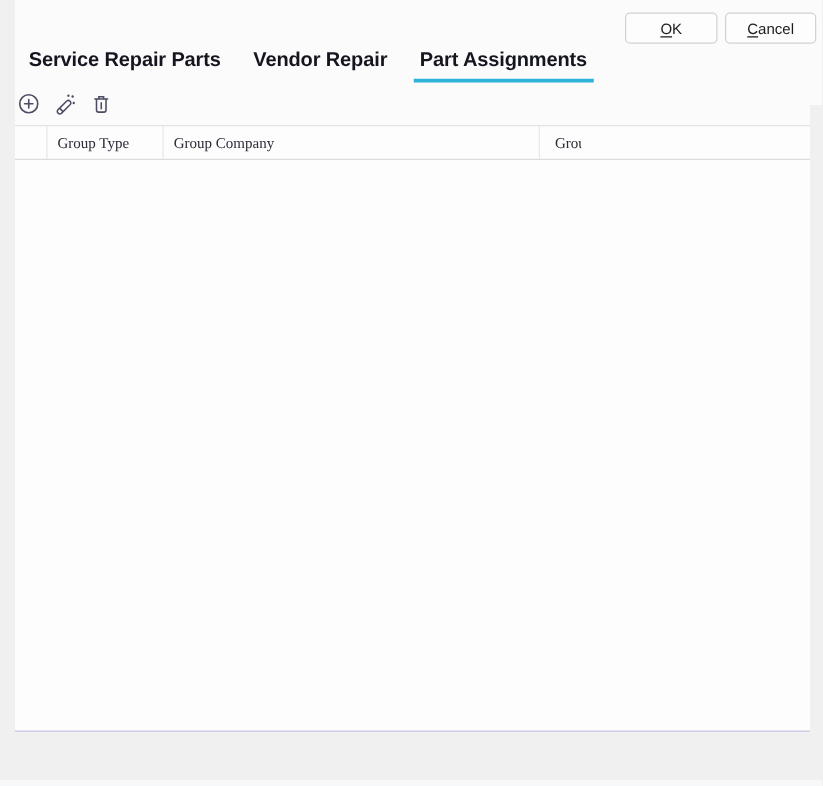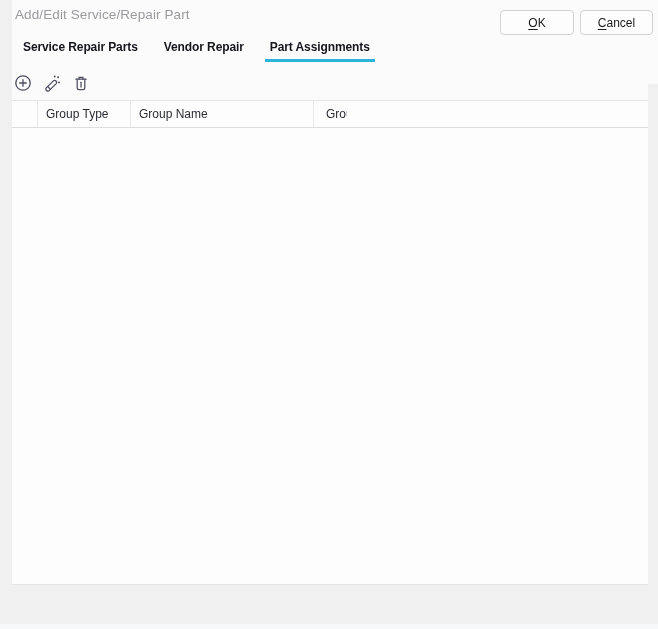--- a/index.html
+++ b/index.html
@@ -21,37 +21,37 @@
     position:absolute; left:3px; top:7px; font-size:13.5px; color:#9b9b9e; letter-spacing:.1px;
   }
   .close-btn {
     position:absolute; right:8px; top:4px; width:26px; height:24px;
     background:transparent; border:none; display:flex; align-items:center; justify-content:center; cursor:default;
   }
 
   
   .tabs { position:absolute; left:18px; top:38px; display:flex; gap:16px; }
   .tab {
-    font-size:12px; font-weight:bold; letter-spacing:-0.1px; color:#15151f;
+    font-size:16px; font-weight:bold; letter-spacing:-0.1px; color:#15151f;
     padding:2px 5px 5px; border-bottom:3px solid transparent; white-space:nowrap; cursor:default;
   }
   .tab.active { border-bottom-color:#2bb4d8; }
 
   
   .toolbar { position:absolute; left:13px; top:73px; display:flex; gap:9px; }
   .tool-btn {
     width:20px; height:20px; background:transparent; border:none; padding:1px;
     display:flex; align-items:center; justify-content:center; cursor:default;
   }
   .tool-btn svg { display:block; }
 
   
   .grid {
     position:absolute; left:12px; top:100px; width:636px; height:485px;
-    background:#6d28d9; border-bottom:1px solid #e4e4e6;
+    background:#6d28d9; border-bottom:1px solid #e4e4e6;font-family:Liberation Serif, serif;
   }
   .grid-header {
     display:flex; height:28px; background:#fdfdfe;
     border-top:1px solid #e4e4e6; border-bottom:1px solid #dddde0;
   }
   .gh-cell {
     display:flex; align-items:center; padding-left:8px;
     font-size:12px; color:#2c2c36; white-space:nowrap; overflow:hidden;
     flex:0 0 auto; cursor:default;
   }
@@ -78,21 +78,20 @@
 <body>
 
 <div class="canvas">
 
   <div class="strip-left"></div>
   <div class="strip-right"></div>
   <div class="footer"></div>
   <div class="bottom-edge"></div>
 
   <div class="titlebar">
-    <span class="title-text">Add/Edit Service/Repair Part</span>
     <button class="close-btn">
       <svg width="14" height="14" viewBox="0 0 14 14">
         <path d="M2.2 2.2 L11.8 11.8 M11.8 2.2 L2.2 11.8" stroke="#9e9ea2" stroke-width="1.2" fill="none"></path>
       </svg>
     </button>
   </div>
 
   <div class="tabs">
     <div class="tab">Service Repair Parts</div>
     <div class="tab">Vendor Repair</div>
@@ -130,21 +129,21 @@
           <path d="M9 8.2 V13"></path>
         </g>
       </svg>
     </button>
   </div>
 
   <div class="grid">
     <div class="grid-header">
       <div class="gh-cell c0"></div>
       <div class="gh-cell c1">Group Type</div>
-      <div class="gh-cell c3">Group Name</div>
+      <div class="gh-cell c2">Group Company</div>
       <div class="gh-cell c4">Grou</div>
     </div>
     <div class="grid-body"></div>
   </div>
 
   <button class="btn btn-ok">
       <span class="mnemonic">O</span>
       <span>K</span>
     </button>
   <button class="btn btn-cancel">

